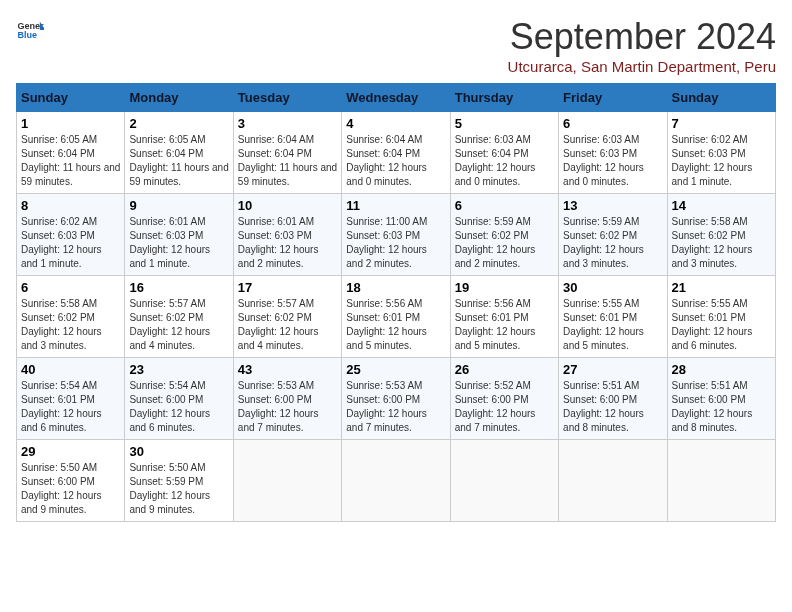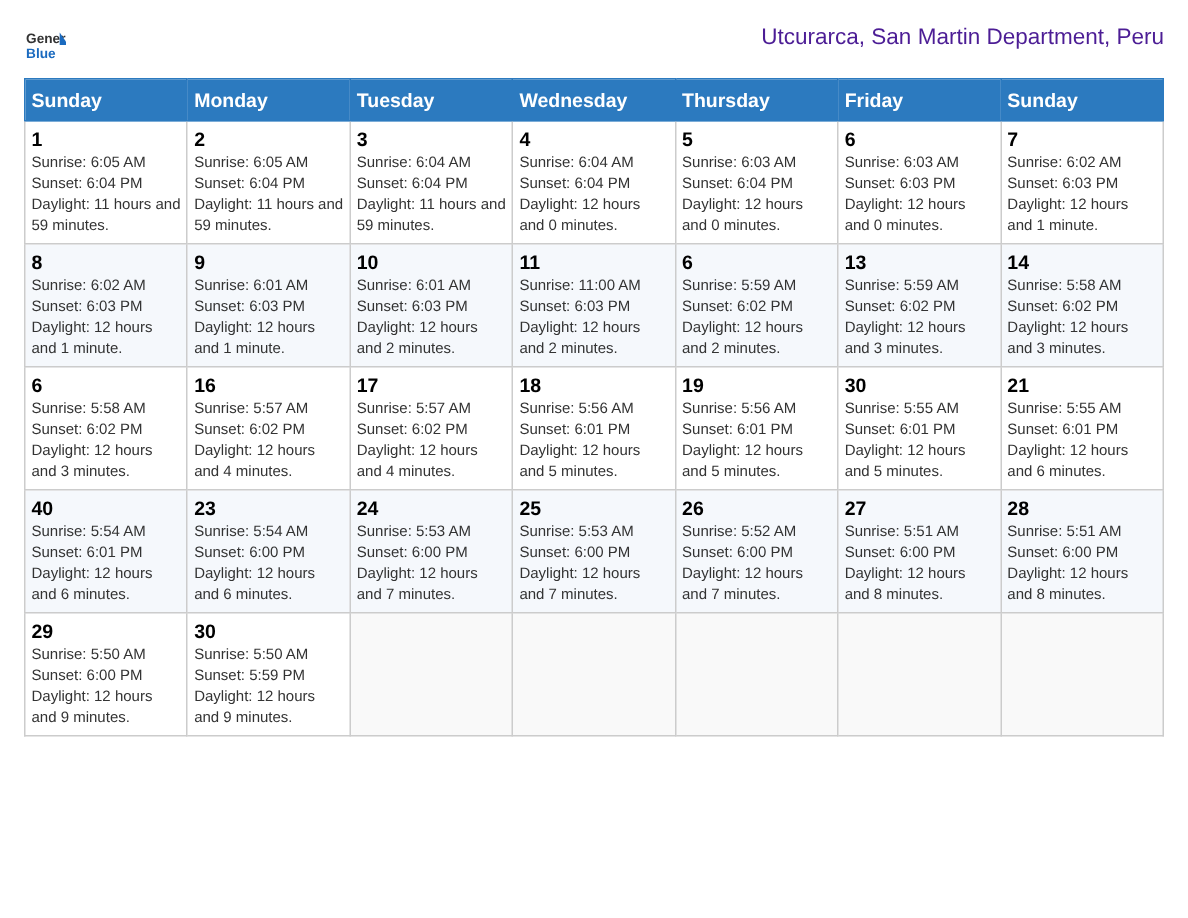--- a/index.html
+++ b/index.html
@@ -28,31 +28,31 @@
     .title-area {
       text-align: right;
     }
     .month-title {
       font-size: 36px;
       color: #333;
       font-weight: normal;
     }
     .subtitle {
       font-size: 15px;
-      color: #4c1d95;
+      color: #7f1d1d;
       margin-left: 43px;
     }
     table {
       width: 100%;
       border-collapse: collapse;
       font-size: 11px;
     }
     thead tr th {
       background-color: #2c7abf;
-      color: #ffffff;
+      color: #0f172a;
       padding: 6px 4px;
       text-align: left;
       font-size: 13px;
       font-weight: bold;
       border: 1px solid #2c7abf;
     }
     tbody tr td {
       border: 1px solid #ccc;
       vertical-align: top;
       padding: 4px;
@@ -83,20 +83,21 @@
 
 <div class="header-area">
   <div class="logo">
     <svg class="logo-icon" viewBox="0 0 40 40" xmlns="http://www.w3.org/2000/svg">
       <text x="2" y="18" font-size="13" font-weight="bold" fill="#333">General</text>
       <text x="2" y="32" font-size="13" font-weight="bold" fill="#1a6abf">Blue</text>
       <polygon points="34,8 42,20 34,20" fill="#1a6abf"></polygon>
     </svg>
   </div>
   <div class="title-area">
+    <div class="month-title">September 2024</div>
     <div class="subtitle">Utcurarca, San Martin Department, Peru</div>
   </div>
 </div>
 
 <table>
   <thead>
     <tr id="weekday-header">
         <th>Sunday</th>
         <th>Monday</th>
         <th>Tuesday</th>
@@ -199,21 +200,21 @@
       </tr>
       <tr>
         <td><span class="day-num">40</span>
         <span class="day-info">Sunrise: 5:54 AM</span><br>
         <span class="day-info">Sunset: 6:01 PM</span><br>
         <span class="day-info">Daylight: 12 hours and 6 minutes.</span></td>
         <td><span class="day-num">23</span>
         <span class="day-info">Sunrise: 5:54 AM</span><br>
         <span class="day-info">Sunset: 6:00 PM</span><br>
         <span class="day-info">Daylight: 12 hours and 6 minutes.</span></td>
-        <td><span class="day-num">24</span>
+        <td><span class="day-num">43</span>
         <span class="day-info">Sunrise: 5:53 AM</span><br>
         <span class="day-info">Sunset: 6:00 PM</span><br>
         <span class="day-info">Daylight: 12 hours and 7 minutes.</span></td>
         <td><span class="day-num">25</span>
         <span class="day-info">Sunrise: 5:53 AM</span><br>
         <span class="day-info">Sunset: 6:00 PM</span><br>
         <span class="day-info">Daylight: 12 hours and 7 minutes.</span></td>
         <td><span class="day-num">26</span>
         <span class="day-info">Sunrise: 5:52 AM</span><br>
         <span class="day-info">Sunset: 6:00 PM</span><br>

